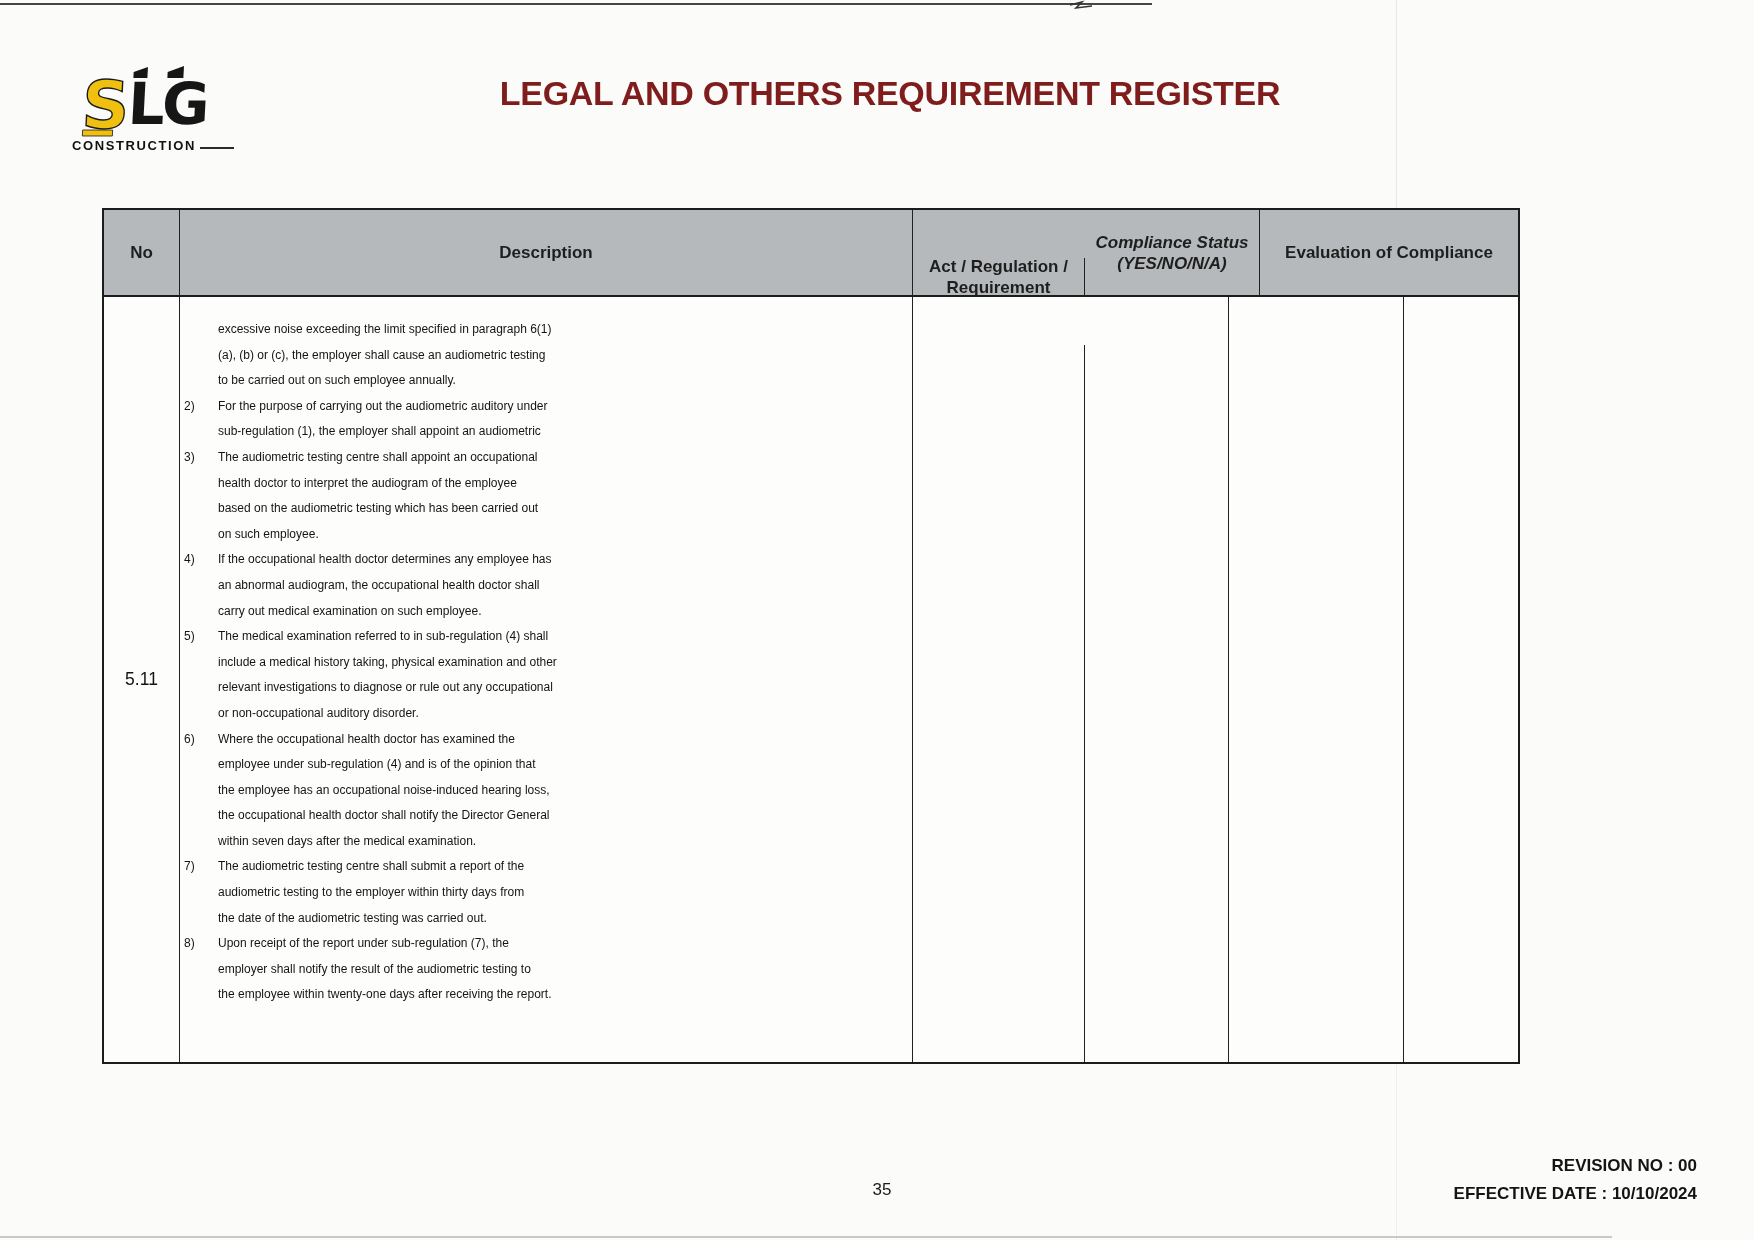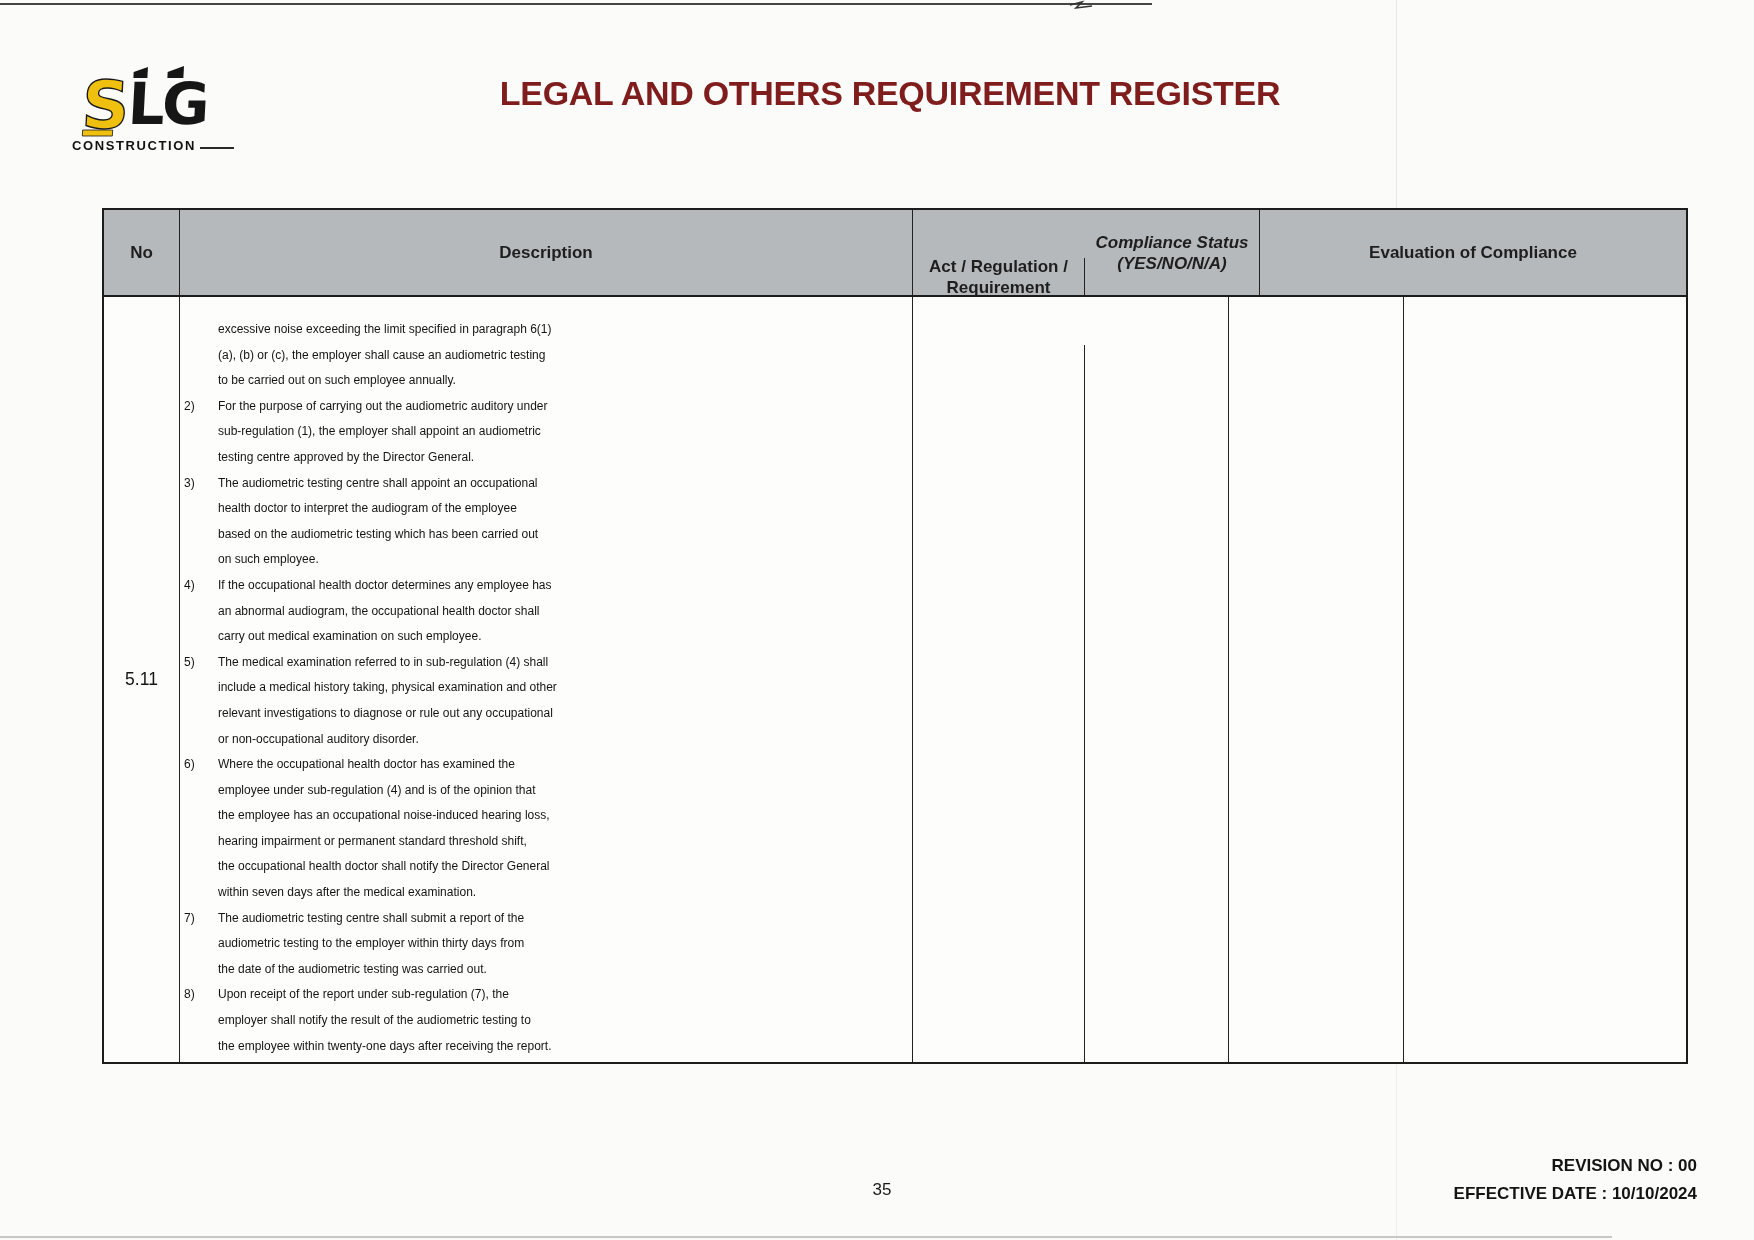--- a/index.html
+++ b/index.html
@@ -23,21 +23,21 @@
     color:#121212;white-space:nowrap;display:flex;align-items:center;gap:4px;
   }
   .logo-sub .tail{display:inline-block;width:34px;height:2px;background:#2a2a2a;margin-top:4px;}
   
   .doc-title{
     position:absolute;left:400px;top:74px;width:980px;text-align:center;
     font-size:34px;font-weight:bold;letter-spacing:-0.3px;color:#7f1d1d;
   }
   
   .reg-table{
-    position:absolute;left:102px;top:208px;width:1586px;height:856px;
+    position:absolute;left:102px;top:208px;width:1418px;height:856px;
     border:2.5px solid #1c1c1c;box-sizing:border-box;background:#fdfdfc;
     display:flex;flex-direction:column;
   }
   .thead{display:flex;height:87px;background:#b6b9bb;border-bottom:2px solid #1c1c1c;box-sizing:border-box;}
   .tbody{display:flex;flex:1;}
   .col{box-sizing:border-box;border-right:1.6px solid #222;}
   .col:last-child{border-right:none;}
   .c-no{width:76px;}
   .c-desc{width:733px;}
   .c-act{width:172px;margin-top:48px;}
@@ -121,36 +121,34 @@
     <div class="col c-no bcell">
       <div class="no-val">5.11</div>
     </div>
     <div class="col c-desc bcell">
       <div class="desc-wrap">
           <div class="dline"><span class="dnum"></span><span>excessive noise exceeding the limit specified in paragraph 6(1)</span></div>
           <div class="dline"><span class="dnum"></span><span>(a), (b) or (c), the employer shall cause an audiometric testing</span></div>
           <div class="dline"><span class="dnum"></span><span>to be carried out on such employee annually.</span></div>
           <div class="dline"><span class="dnum">2)</span><span>For the purpose of carrying out the audiometric auditory under</span></div>
           <div class="dline"><span class="dnum"></span><span>sub-regulation (1), the employer shall appoint an audiometric</span></div>
-          <div class="dline"><span class="dnum"></span><span>testing centre approved by the Director General.</span></div>
           <div class="dline"><span class="dnum">3)</span><span>The audiometric testing centre shall appoint an occupational</span></div>
           <div class="dline"><span class="dnum"></span><span>health doctor to interpret the audiogram of the employee</span></div>
           <div class="dline"><span class="dnum"></span><span>based on the audiometric testing which has been carried out</span></div>
           <div class="dline"><span class="dnum"></span><span>on such employee.</span></div>
           <div class="dline"><span class="dnum">4)</span><span>If the occupational health doctor determines any employee has</span></div>
           <div class="dline"><span class="dnum"></span><span>an abnormal audiogram, the occupational health doctor shall</span></div>
           <div class="dline"><span class="dnum"></span><span>carry out medical examination on such employee.</span></div>
           <div class="dline"><span class="dnum">5)</span><span>The medical examination referred to in sub-regulation (4) shall</span></div>
           <div class="dline"><span class="dnum"></span><span>include a medical history taking, physical examination and other</span></div>
           <div class="dline"><span class="dnum"></span><span>relevant investigations to diagnose or rule out any occupational</span></div>
           <div class="dline"><span class="dnum"></span><span>or non-occupational auditory disorder.</span></div>
           <div class="dline"><span class="dnum">6)</span><span>Where the occupational health doctor has examined the</span></div>
           <div class="dline"><span class="dnum"></span><span>employee under sub-regulation (4) and is of the opinion that</span></div>
           <div class="dline"><span class="dnum"></span><span>the employee has an occupational noise-induced hearing loss,</span></div>
-          <div class="dline"><span class="dnum"></span><span>hearing impairment or permanent standard threshold shift,</span></div>
           <div class="dline"><span class="dnum"></span><span>the occupational health doctor shall notify the Director General</span></div>
           <div class="dline"><span class="dnum"></span><span>within seven days after the medical examination.</span></div>
           <div class="dline"><span class="dnum">7)</span><span>The audiometric testing centre shall submit a report of the</span></div>
           <div class="dline"><span class="dnum"></span><span>audiometric testing to the employer within thirty days from</span></div>
           <div class="dline"><span class="dnum"></span><span>the date of the audiometric testing was carried out.</span></div>
           <div class="dline"><span class="dnum">8)</span><span>Upon receipt of the report under sub-regulation (7), the</span></div>
           <div class="dline"><span class="dnum"></span><span>employer shall notify the result of the audiometric testing to</span></div>
           <div class="dline"><span class="dnum"></span><span>the employee within twenty-one days after receiving the report.</span></div>
         </div>
     </div>

